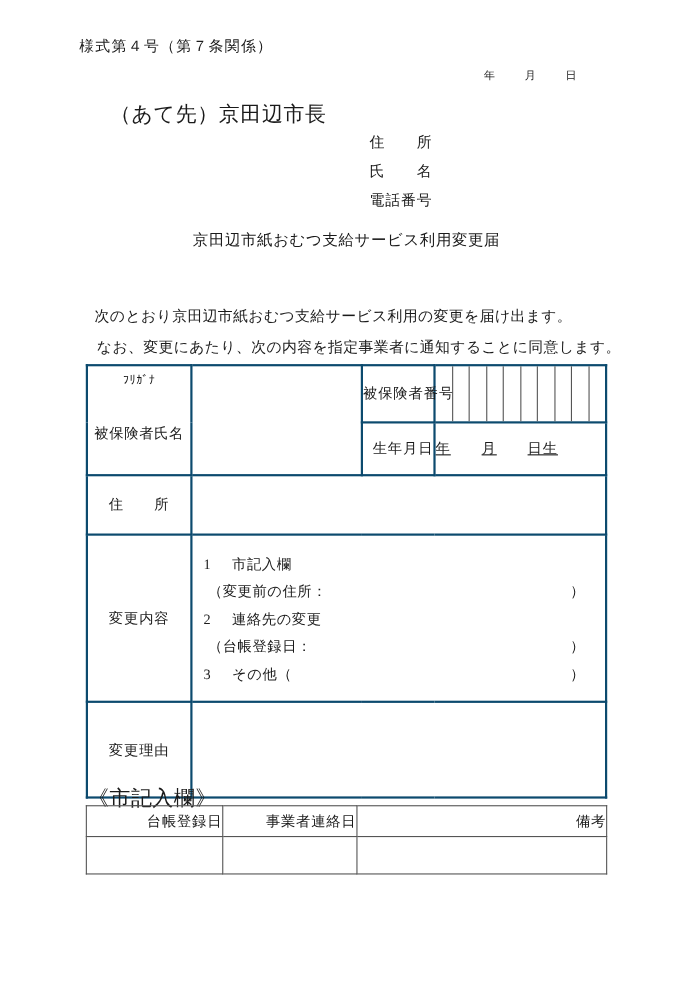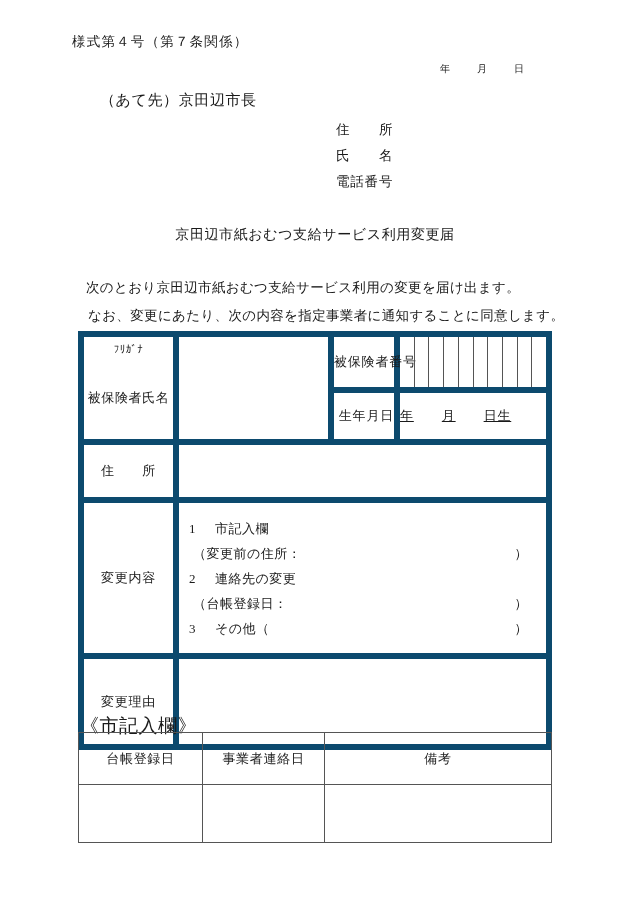--- a/index.html
+++ b/index.html
@@ -39,38 +39,38 @@
     top: 62px;
     font-size: 10px;
     letter-spacing: 1px;
     white-space: nowrap;
   }
   .date-line .gap { display: inline-block; width: 26px; }
   .addressee {
     position: absolute;
     left: 100px;
     top: 91px;
-    font-size: 15px;
+    font-size: 19px;
     letter-spacing: 0.6px;
     white-space: nowrap;
   }
   .applicant-block {
     position: absolute;
     left: 336px;
     top: 117px;
     font-size: 13.5px;
     letter-spacing: 0.8px;
   }
   .applicant-block .row { height: 26px; line-height: 26px; white-space: nowrap; }
 
   
   .doc-title {
     position: absolute;
     left: 0;
-    top: 226px;
+    top: 210px;
     width: 630px;
     text-align: center;
     font-size: 14px;
     letter-spacing: 0.6px;
     white-space: nowrap;
   }
 
   
   .intro {
     position: absolute;
@@ -86,21 +86,21 @@
   
   .main-table {
     position: absolute;
     left: 78px;
     top: 331px;
     width: 474px;
     border-collapse: collapse;
     table-layout: fixed;
   }
   .main-table td {
-    border: 6px solid #0c4a6e;
+    border: 2px solid #0c4a6e;
     font-size: 13px;
     letter-spacing: 0.8px;
     vertical-align: middle;
     padding: 0;
     margin-top: 13px;
   }
   .lbl-cell {
     text-align: center;
     white-space: nowrap;
   }
@@ -219,22 +219,22 @@
     left: 78px;
     top: 732px;
     width: 474px;
     border-collapse: collapse;
     table-layout: fixed;
   }
   .city-table td {
     border: 1px solid #555;
     font-size: 13px;
     letter-spacing: 0.7px;
-    text-align: center;
-    padding: 12px;
+    text-align: right;
+    padding: 0;
     white-space: nowrap;
   }
   .city-table .hdr { height: 27px; }
   .city-table .bdy { height: 33px; }
   .cw1 { width: 124px; }
   .cw2 { width: 122px; }
 </style>
 </head>
 <body>
 

